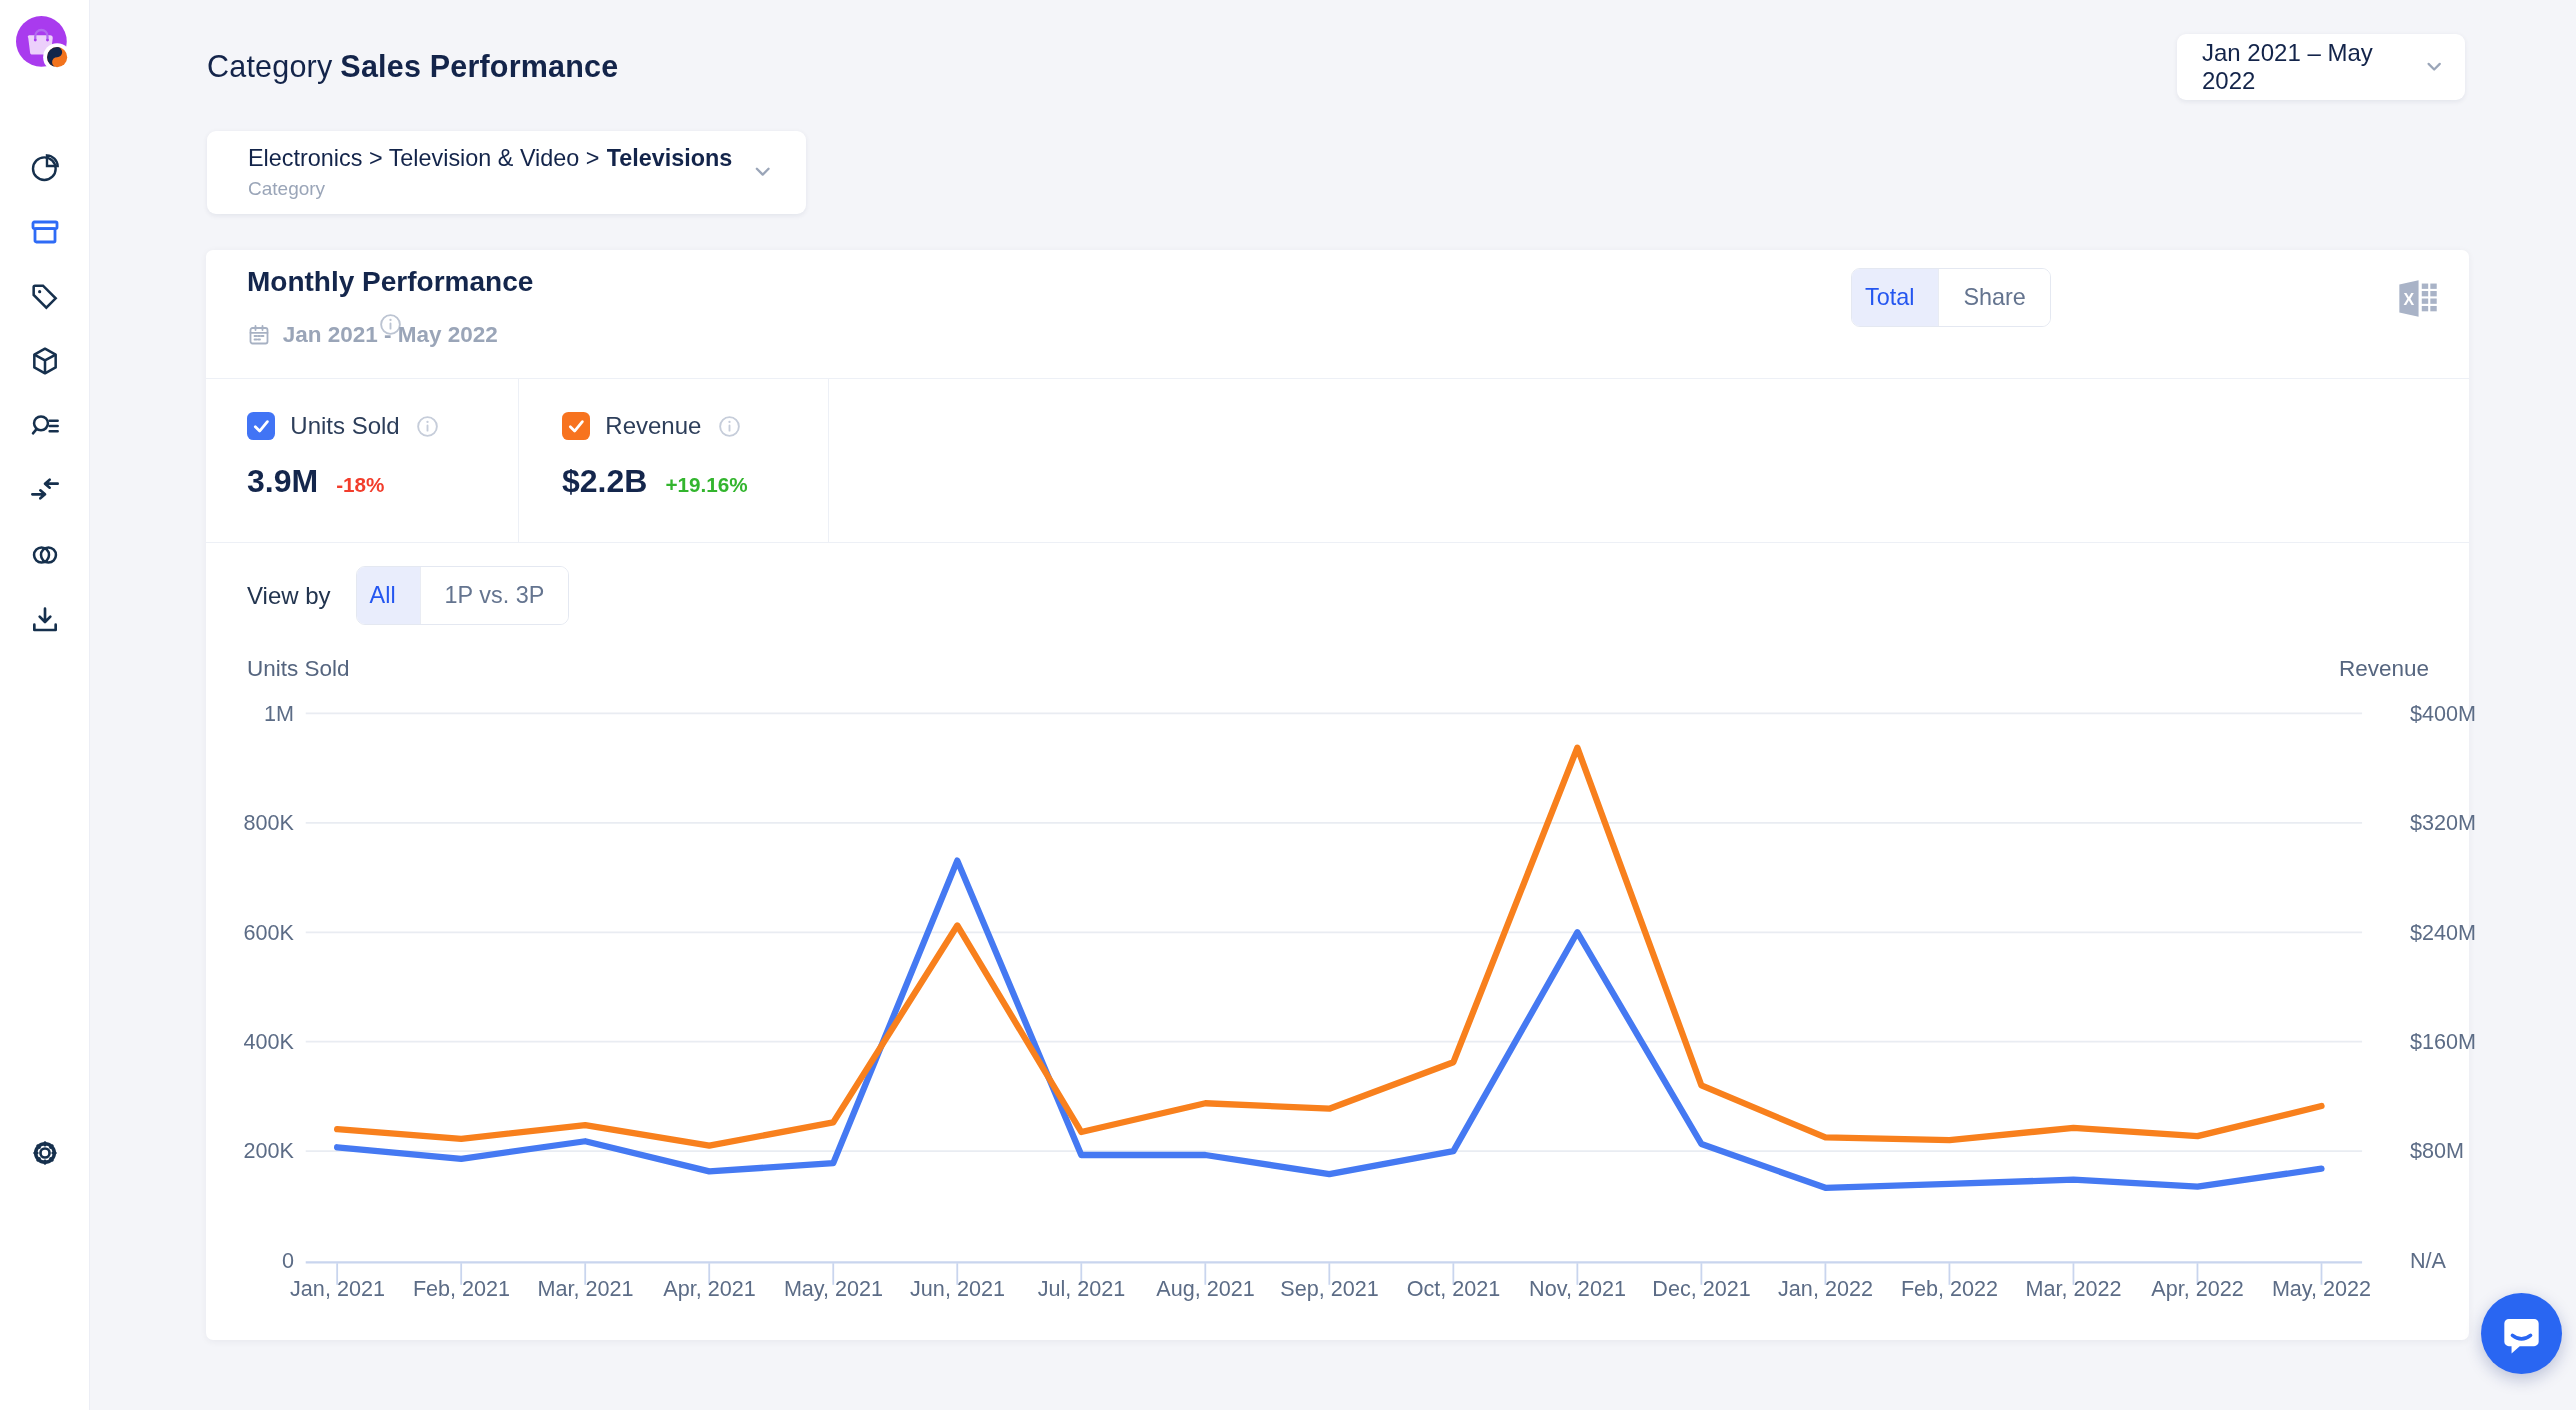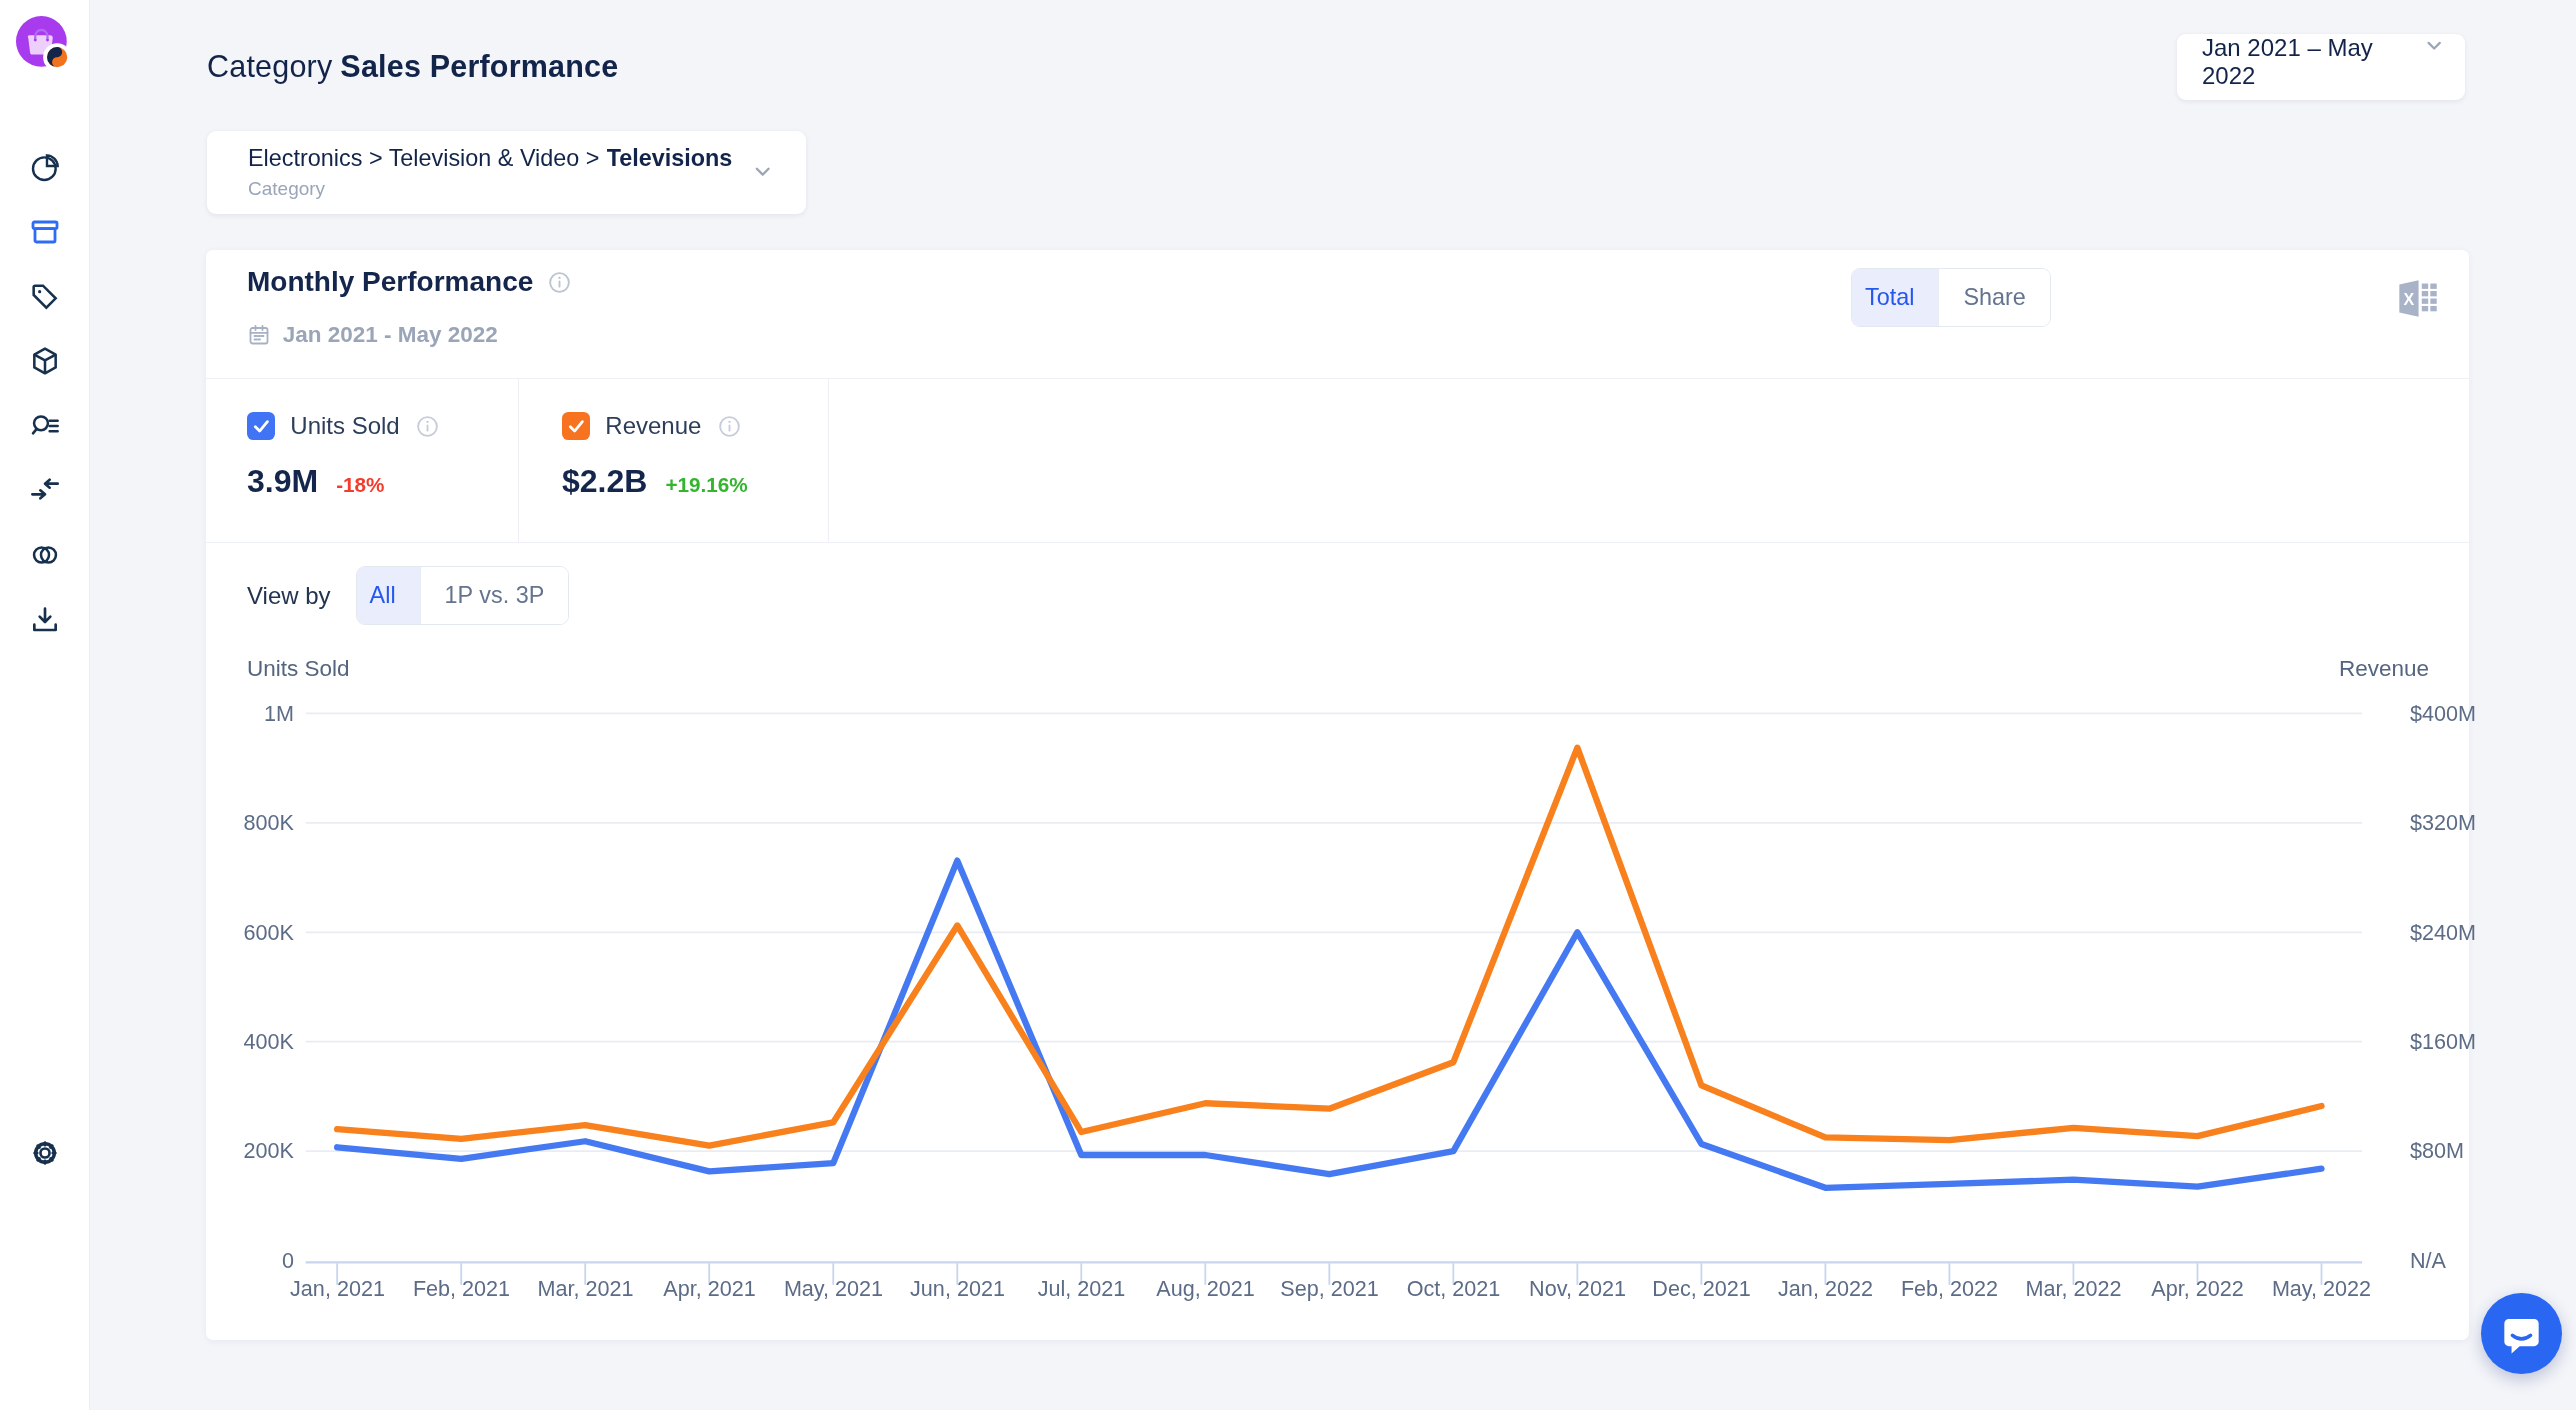--- a/index.html
+++ b/index.html
@@ -12,38 +12,38 @@
   .logo { position:absolute; left:16px; top:16px; width:56px; height:56px; cursor:pointer; }
   .nav-item { position:absolute; left:29px; width:32px; height:32px; color:#16304d; cursor:pointer; }
   .nav-item.active { color:#2e6bf6; }
   .nav-item svg { width:32px; height:32px; }
 
   
   .page-title { position:absolute; left:207px; top:49px; font-size:30.5px; letter-spacing:0.2px; color:#13244a; }
   .page-title .lite { font-weight:400; }
   .page-title .bold { font-weight:700; margin-left:8px;margin-top:16px; }
   .datepicker { position:absolute; left:2177px; top:34px; width:288px; height:66px; background:#fff;
-    border-radius:9px; box-shadow:0 1.8px 5.4px rgba(16,24,64,.07); display:flex; align-items:flex-start;
+    border-radius:9px; box-shadow:0 1.8px 5.4px rgba(16,24,64,.07); display:flex; align-items:center;
     justify-content:space-between; padding:0 20px 0 25px; cursor:pointer; }
   .datepicker .dp-text { font-size:24px; color:#13244a; }
 
   .breadcrumb-card { position:absolute; left:207px; top:131px; width:599px; height:83px; background:#fff;
     border-radius:9px; box-shadow:0 1.8px 5.4px rgba(16,24,64,.07); padding:14.4px 36px 0 41px; cursor:pointer; }
   .bc-line1 { font-size:23.4px; color:#13244a; }
   .bc-line1 .bc-current { font-weight:700; margin-left:7.2px; }
   .bc-line2 { font-size:19px; color:#9aa5b8; margin-top:5.4px; }
   .bc-chev { position:absolute; right:32px; top:29px; }
 
   .chev { width:23.4px; height:23.4px; }
 
   
   .panel-card { position:absolute; left:206px; top:250px; width:2263px; height:1090px; background:#fff;
     border-radius:7.2px; box-shadow:0 1.8px 7.2px rgba(16,24,64,.05); }
   .panel-title { position:absolute; left:41px; top:16px; font-size:28px; font-weight:700; color:#14264c;
-    display:flex; align-items:center; gap:13.5px; }
+    display:flex; align-items:center; gap:13.5px;flex-direction:column; }
   .panel-sub { position:absolute; left:41px; top:72px; display:flex; align-items:center; gap:11.7px;
     font-size:22.5px; color:#9aa5b8;font-weight:bold; }
 
   .info { display:inline-flex; width:25px; height:25px; cursor:pointer; }
   .info svg { width:25px; height:25px; }
 
   
   .tg { position:absolute; top:18px; height:59px; display:flex; border:1.8px solid #e4e8f1; border-radius:9px;
     overflow:hidden; background:#fff; }
   .tg button { border:none; background:#fff; font-family:inherit; font-size:23.4px; color:#64748f;

